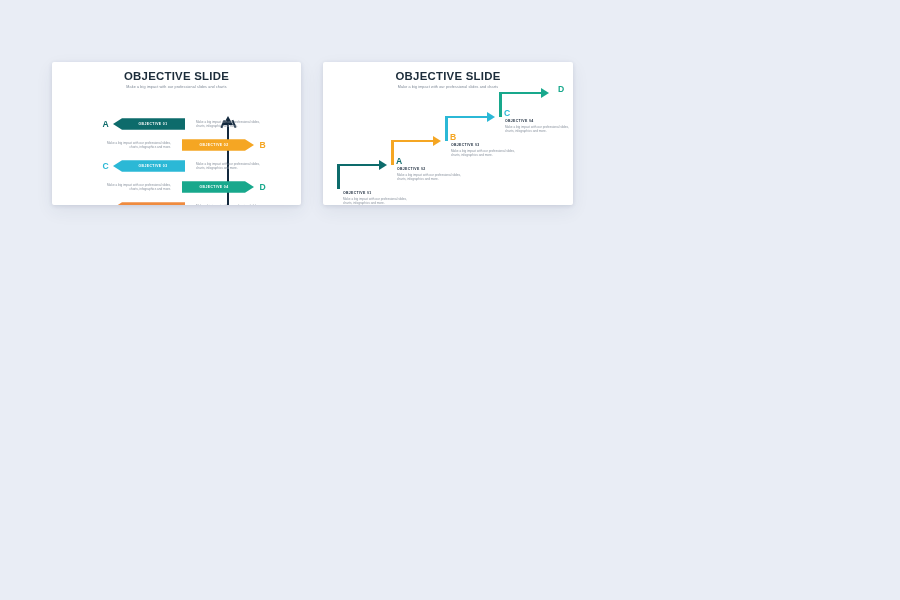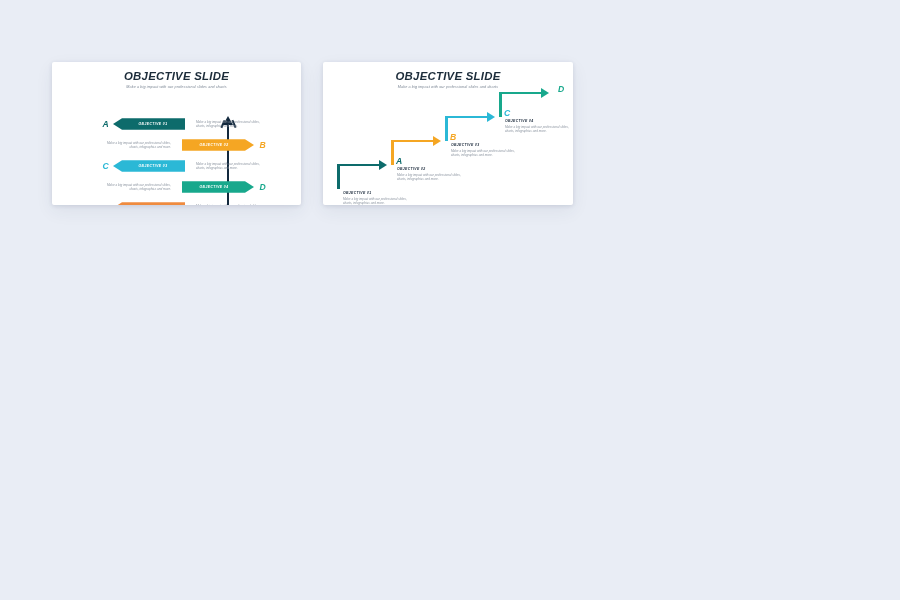--- a/index.html
+++ b/index.html
@@ -12,21 +12,20 @@
   body {
     background: #e9edf5;
     font-family: "Liberation Sans", sans-serif;
     -webkit-font-smoothing: antialiased;
   }
 
   .stage {
     position: relative;
     width: 900px;
     height: 524px;
-    font-style: italic;
   }
 
   
   .slide {
     position: absolute;
     background: #ffffff;
     border-radius: 2px;
     box-shadow: 0 1px 4px rgba(40, 55, 90, 0.13), 0 6px 18px rgba(40, 55, 90, 0.07);
     overflow: hidden;
   }

